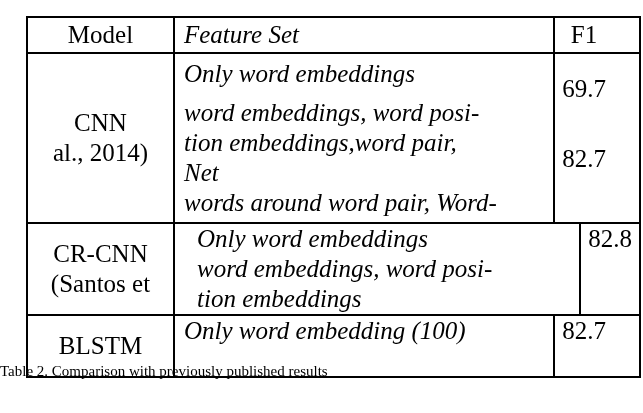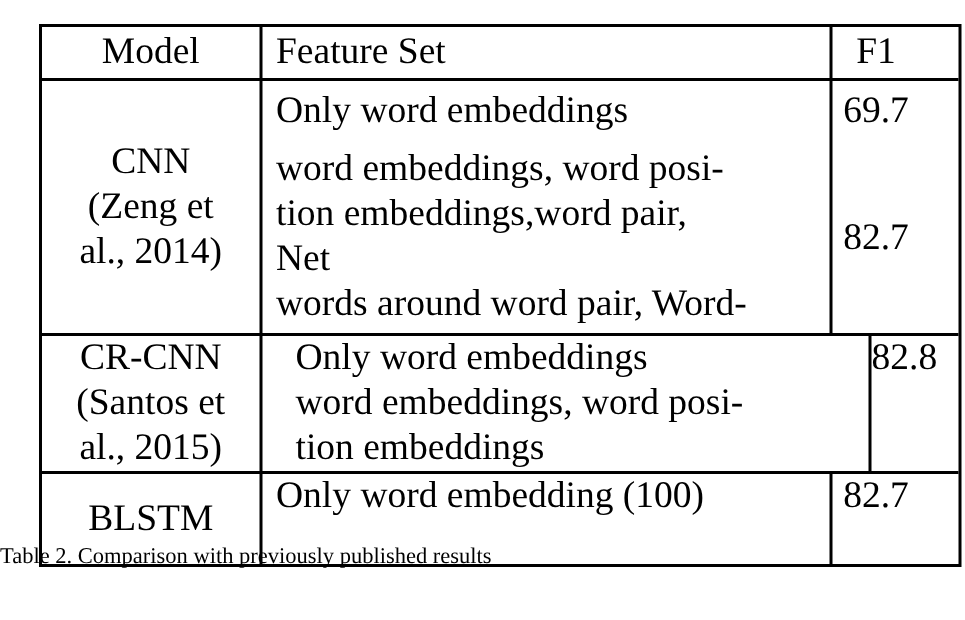--- a/index.html
+++ b/index.html
@@ -15,42 +15,42 @@
     border:2px solid #000; background:#fff;
   }
   .row { display:grid; grid-template-columns:147px 378px 60px; }
   .cell { font-size:25px; line-height:30px; box-sizing:border-box; }
 
   .model-cell {
     border-right:2px solid #000;
     display:flex; flex-direction:column; align-items:center; justify-content:center;
     text-align:center;
   }
-  .feat-cell { padding-left:9px; }
+  .feat-cell { padding-left:9px;font-style:italic; }
   .f1-cell { border-left:2px solid #000; text-align:center; }
 
   .header-row { height:34px; }
   .header-row .cell { display:flex; align-items:center; }
   .header-row .model-cell { justify-content:center; }
   .header-row .f1-cell { justify-content:center; }
 
   .block { border-top:2px solid #000; }
 
   
   .block-cnn { height:168px; }
   .block-cnn .feat-cell { display:flex; flex-direction:column; }
   .block-cnn .fgroup-1 { height:42px; padding-top:5px; box-sizing:border-box; }
   .block-cnn .fgroup-2 { flex:1; padding-top:2px; }
   .block-cnn .f1-cell { display:flex; flex-direction:column; }
-  .block-cnn .f1-slot-1 { height:42px; padding-top:5px; box-sizing:border-box; }
+  .block-cnn .f1-slot-1 { height:42px; padding-top:20px; box-sizing:border-box; }
   .block-cnn .f1-slot-2 { flex:1; display:flex; align-items:center; justify-content:center; }
 
   
   .block-crcnn { height:90px;gap:13px; }
-  .block-crcnn .f1-cell { display:flex; flex-direction:row; justify-content:space-between; }
+  .block-crcnn .f1-cell { display:flex; flex-direction:column; justify-content:space-between; }
 
   
   .block-blstm { height:60px; }
 
   .caption {
     position:absolute; left:0; top:358px; width:643px;
     text-align:left; font-size:15px; line-height:26px;
   }
 </style>
 </head>
@@ -62,21 +62,20 @@
 
     <div class="row header-row">
       <div class="cell model-cell">Model</div>
       <div class="cell feat-cell">Feature Set</div>
       <div class="cell f1-cell">F1</div>
     </div>
 
     <div class="row block block-cnn">
       <div class="cell model-cell">
         <div>CNN</div>
-        <div>(Zeng et</div>
         <div>al., 2014)</div>
       </div>
       <div class="cell feat-cell">
         <div class="fgroup-1">
           <div>Only word embeddings</div>
         </div>
         <div class="fgroup-2">
           <div>word embeddings, word posi-</div>
           <div>tion embeddings,word pair,</div>
           <div>Net</div>
@@ -86,21 +85,20 @@
       <div class="cell f1-cell">
         <div class="f1-slot-1">69.7</div>
         <div class="f1-slot-2">82.7</div>
       </div>
     </div>
 
     <div class="row block block-crcnn">
       <div class="cell model-cell">
         <div>CR-CNN</div>
         <div>(Santos et</div>
-        <div>al., 2015)</div>
       </div>
       <div class="cell feat-cell">
         <div>Only word embeddings</div>
         <div>word embeddings, word posi-</div>
         <div>tion embeddings</div>
       </div>
       <div class="cell f1-cell">
         <div>82.8</div>
       </div>
     </div>

